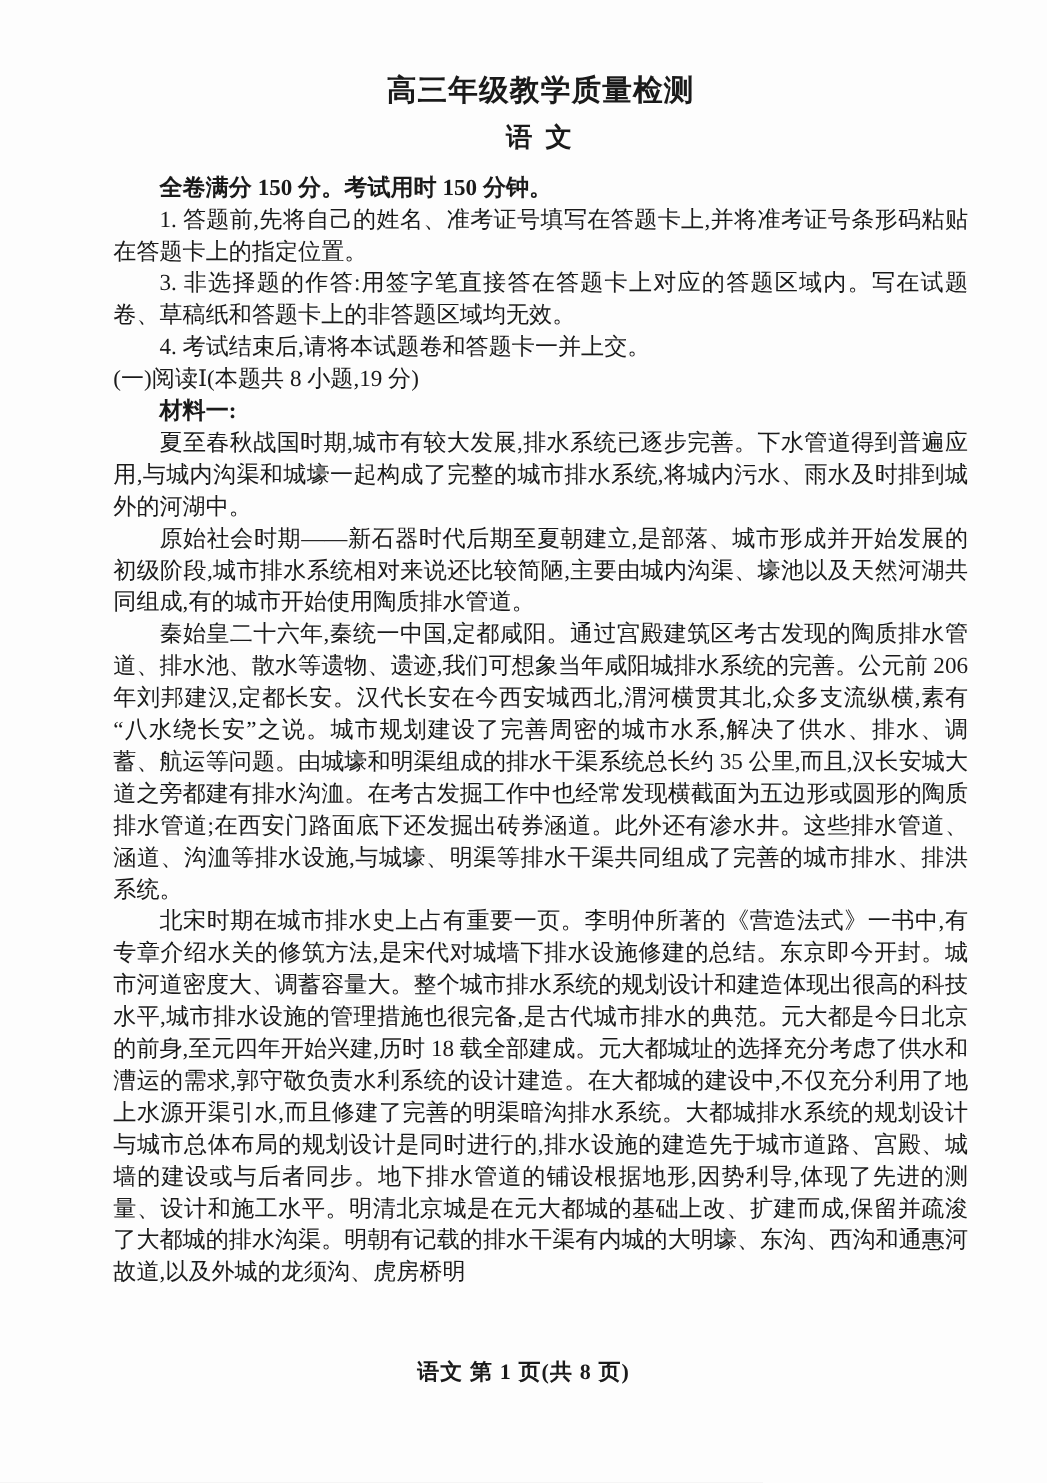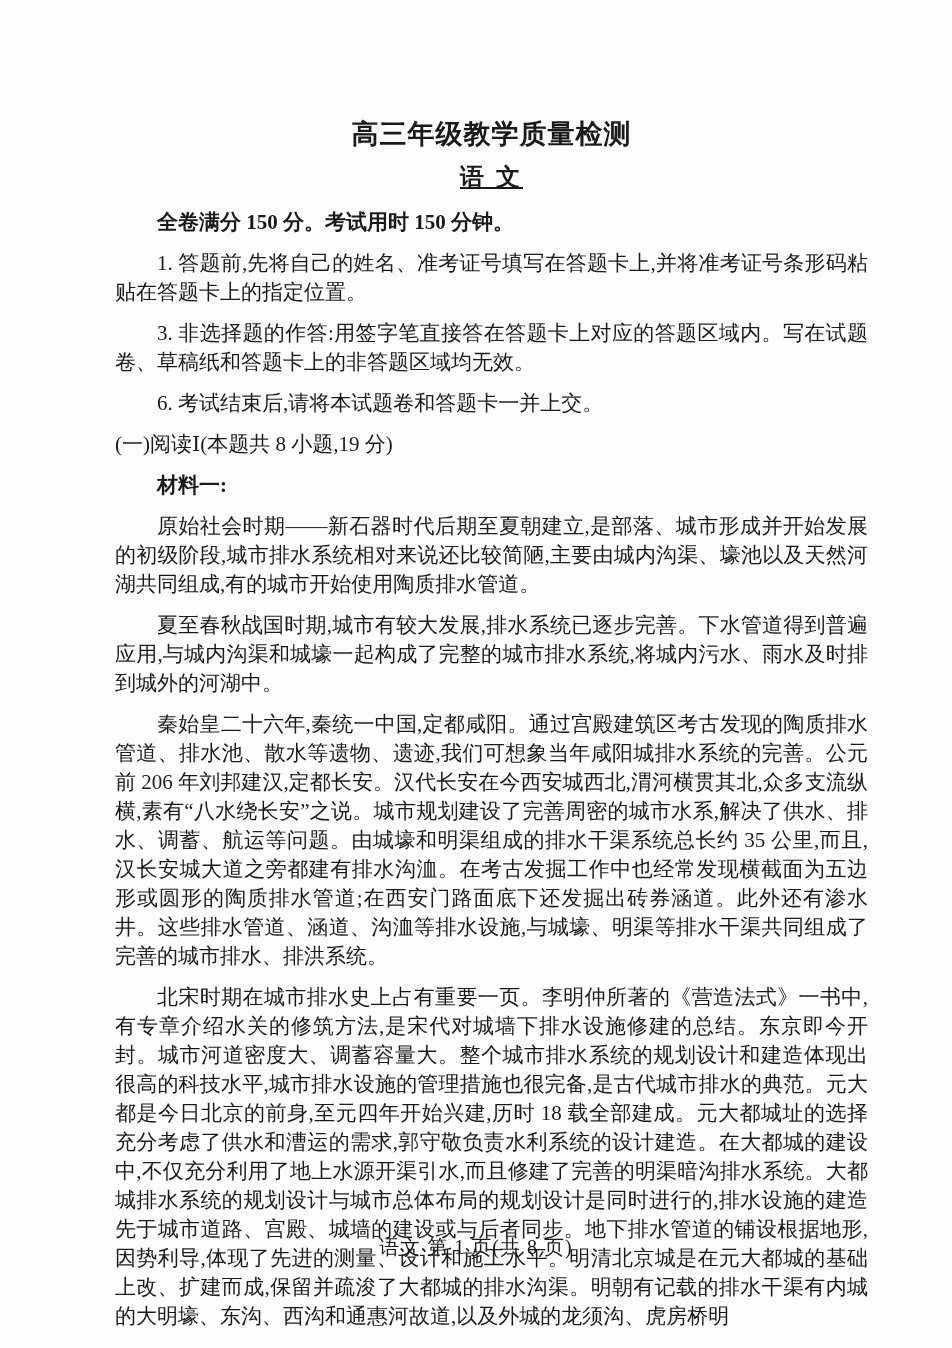--- a/index.html
+++ b/index.html
@@ -9,61 +9,60 @@
   }
   .page {
     position: relative;
     width: 952px;
     height: 1348px;
     margin: 0 auto;
     box-sizing: border-box;
     background: #fdfdfd;
     color: #1a1a1a;
     font-family: "Liberation Serif", "DejaVu Serif", serif;
-    padding: 116px 72px 0 103px;
+    padding: 64px 72px 0 103px;
     overflow: hidden;
   }
   .exam-title {
     margin: 0;
     text-align: center;
     font-size: 27px;
     font-weight: bold;
     letter-spacing: 1px;
   }
   .subject-title {
     margin: 9px 0 15px 0;
     text-align: center;
     font-size: 24px;
     font-weight: bold;
     letter-spacing: 3px;
-    text-decoration: underline;
   }
   .body-text {
     font-size: 21px;
     line-height: 29px;
     text-align: justify;
     text-justify: inter-ideograph;
   }
   .body-text p {
-    margin: 12px;
+    margin: 0;
   }
   .indent {
     text-indent: 2em;
   }
   .bold {
     font-weight: bold;
   }
   .page-footer {
     position: absolute;
     left: 0;
     top: 1234px;
     width: 100%;
     text-align: center;
     font-size: 20px;
-    font-weight: normal;
+    font-weight: bold;
     letter-spacing: 1px;
   }
 </style>
 </head>
 <body>
 
 <div class="page">
 
   <h1 class="exam-title">高三年级教学质量检测</h1>
 
@@ -72,31 +71,31 @@
   <div class="body-text">
 
     <p class="indent bold">全卷满分 150 分。考试用时 150 分钟。</p>
 
 
     <p class="indent">1. 答题前,先将自己的姓名、准考证号填写在答题卡上,并将准考证号条形码粘贴在答题卡上的指定位置。</p>
 
 
     <p class="indent">3. 非选择题的作答:用签字笔直接答在答题卡上对应的答题区域内。写在试题卷、草稿纸和答题卡上的非答题区域均无效。</p>
 
-    <p class="indent">6. 考试结束后,请将本试题卷和答题卡一并上交。</p>
+    <p class="indent">4. 考试结束后,请将本试题卷和答题卡一并上交。</p>
 
 
     <p>(一)阅读Ⅰ(本题共 8 小题,19 分)</p>
 
 
     <p class="indent bold">材料一:</p>
 
+    <p class="indent">夏至春秋战国时期,城市有较大发展,排水系统已逐步完善。下水管道得到普遍应用,与城内沟渠和城壕一起构成了完整的城市排水系统,将城内污水、雨水及时排到城外的河湖中。</p>
+
     <p class="indent">原始社会时期——新石器时代后期至夏朝建立,是部落、城市形成并开始发展的初级阶段,城市排水系统相对来说还比较简陋,主要由城内沟渠、壕池以及天然河湖共同组成,有的城市开始使用陶质排水管道。</p>
-
-    <p class="indent">夏至春秋战国时期,城市有较大发展,排水系统已逐步完善。下水管道得到普遍应用,与城内沟渠和城壕一起构成了完整的城市排水系统,将城内污水、雨水及时排到城外的河湖中。</p>
 
     <p class="indent">秦始皇二十六年,秦统一中国,定都咸阳。通过宫殿建筑区考古发现的陶质排水管道、排水池、散水等遗物、遗迹,我们可想象当年咸阳城排水系统的完善。公元前 206 年刘邦建汉,定都长安。汉代长安在今西安城西北,渭河横贯其北,众多支流纵横,素有“八水绕长安”之说。城市规划建设了完善周密的城市水系,解决了供水、排水、调蓄、航运等问题。由城壕和明渠组成的排水干渠系统总长约 35 公里,而且,汉长安城大道之旁都建有排水沟洫。在考古发掘工作中也经常发现横截面为五边形或圆形的陶质排水管道;在西安门路面底下还发掘出砖券涵道。此外还有渗水井。这些排水管道、涵道、沟洫等排水设施,与城壕、明渠等排水干渠共同组成了完善的城市排水、排洪系统。</p>
 
     <p class="indent">北宋时期在城市排水史上占有重要一页。李明仲所著的《营造法式》一书中,有专章介绍水关的修筑方法,是宋代对城墙下排水设施修建的总结。东京即今开封。城市河道密度大、调蓄容量大。整个城市排水系统的规划设计和建造体现出很高的科技水平,城市排水设施的管理措施也很完备,是古代城市排水的典范。元大都是今日北京的前身,至元四年开始兴建,历时 18 载全部建成。元大都城址的选择充分考虑了供水和漕运的需求,郭守敬负责水利系统的设计建造。在大都城的建设中,不仅充分利用了地上水源开渠引水,而且修建了完善的明渠暗沟排水系统。大都城排水系统的规划设计与城市总体布局的规划设计是同时进行的,排水设施的建造先于城市道路、宫殿、城墙的建设或与后者同步。地下排水管道的铺设根据地形,因势利导,体现了先进的测量、设计和施工水平。明清北京城是在元大都城的基础上改、扩建而成,保留并疏浚了大都城的排水沟渠。明朝有记载的排水干渠有内城的大明壕、东沟、西沟和通惠河故道,以及外城的龙须沟、虎房桥明</p>
 
   </div>
 
   <div class="page-footer">语文 第 1 页(共 8 页)</div>
 
 </div>

